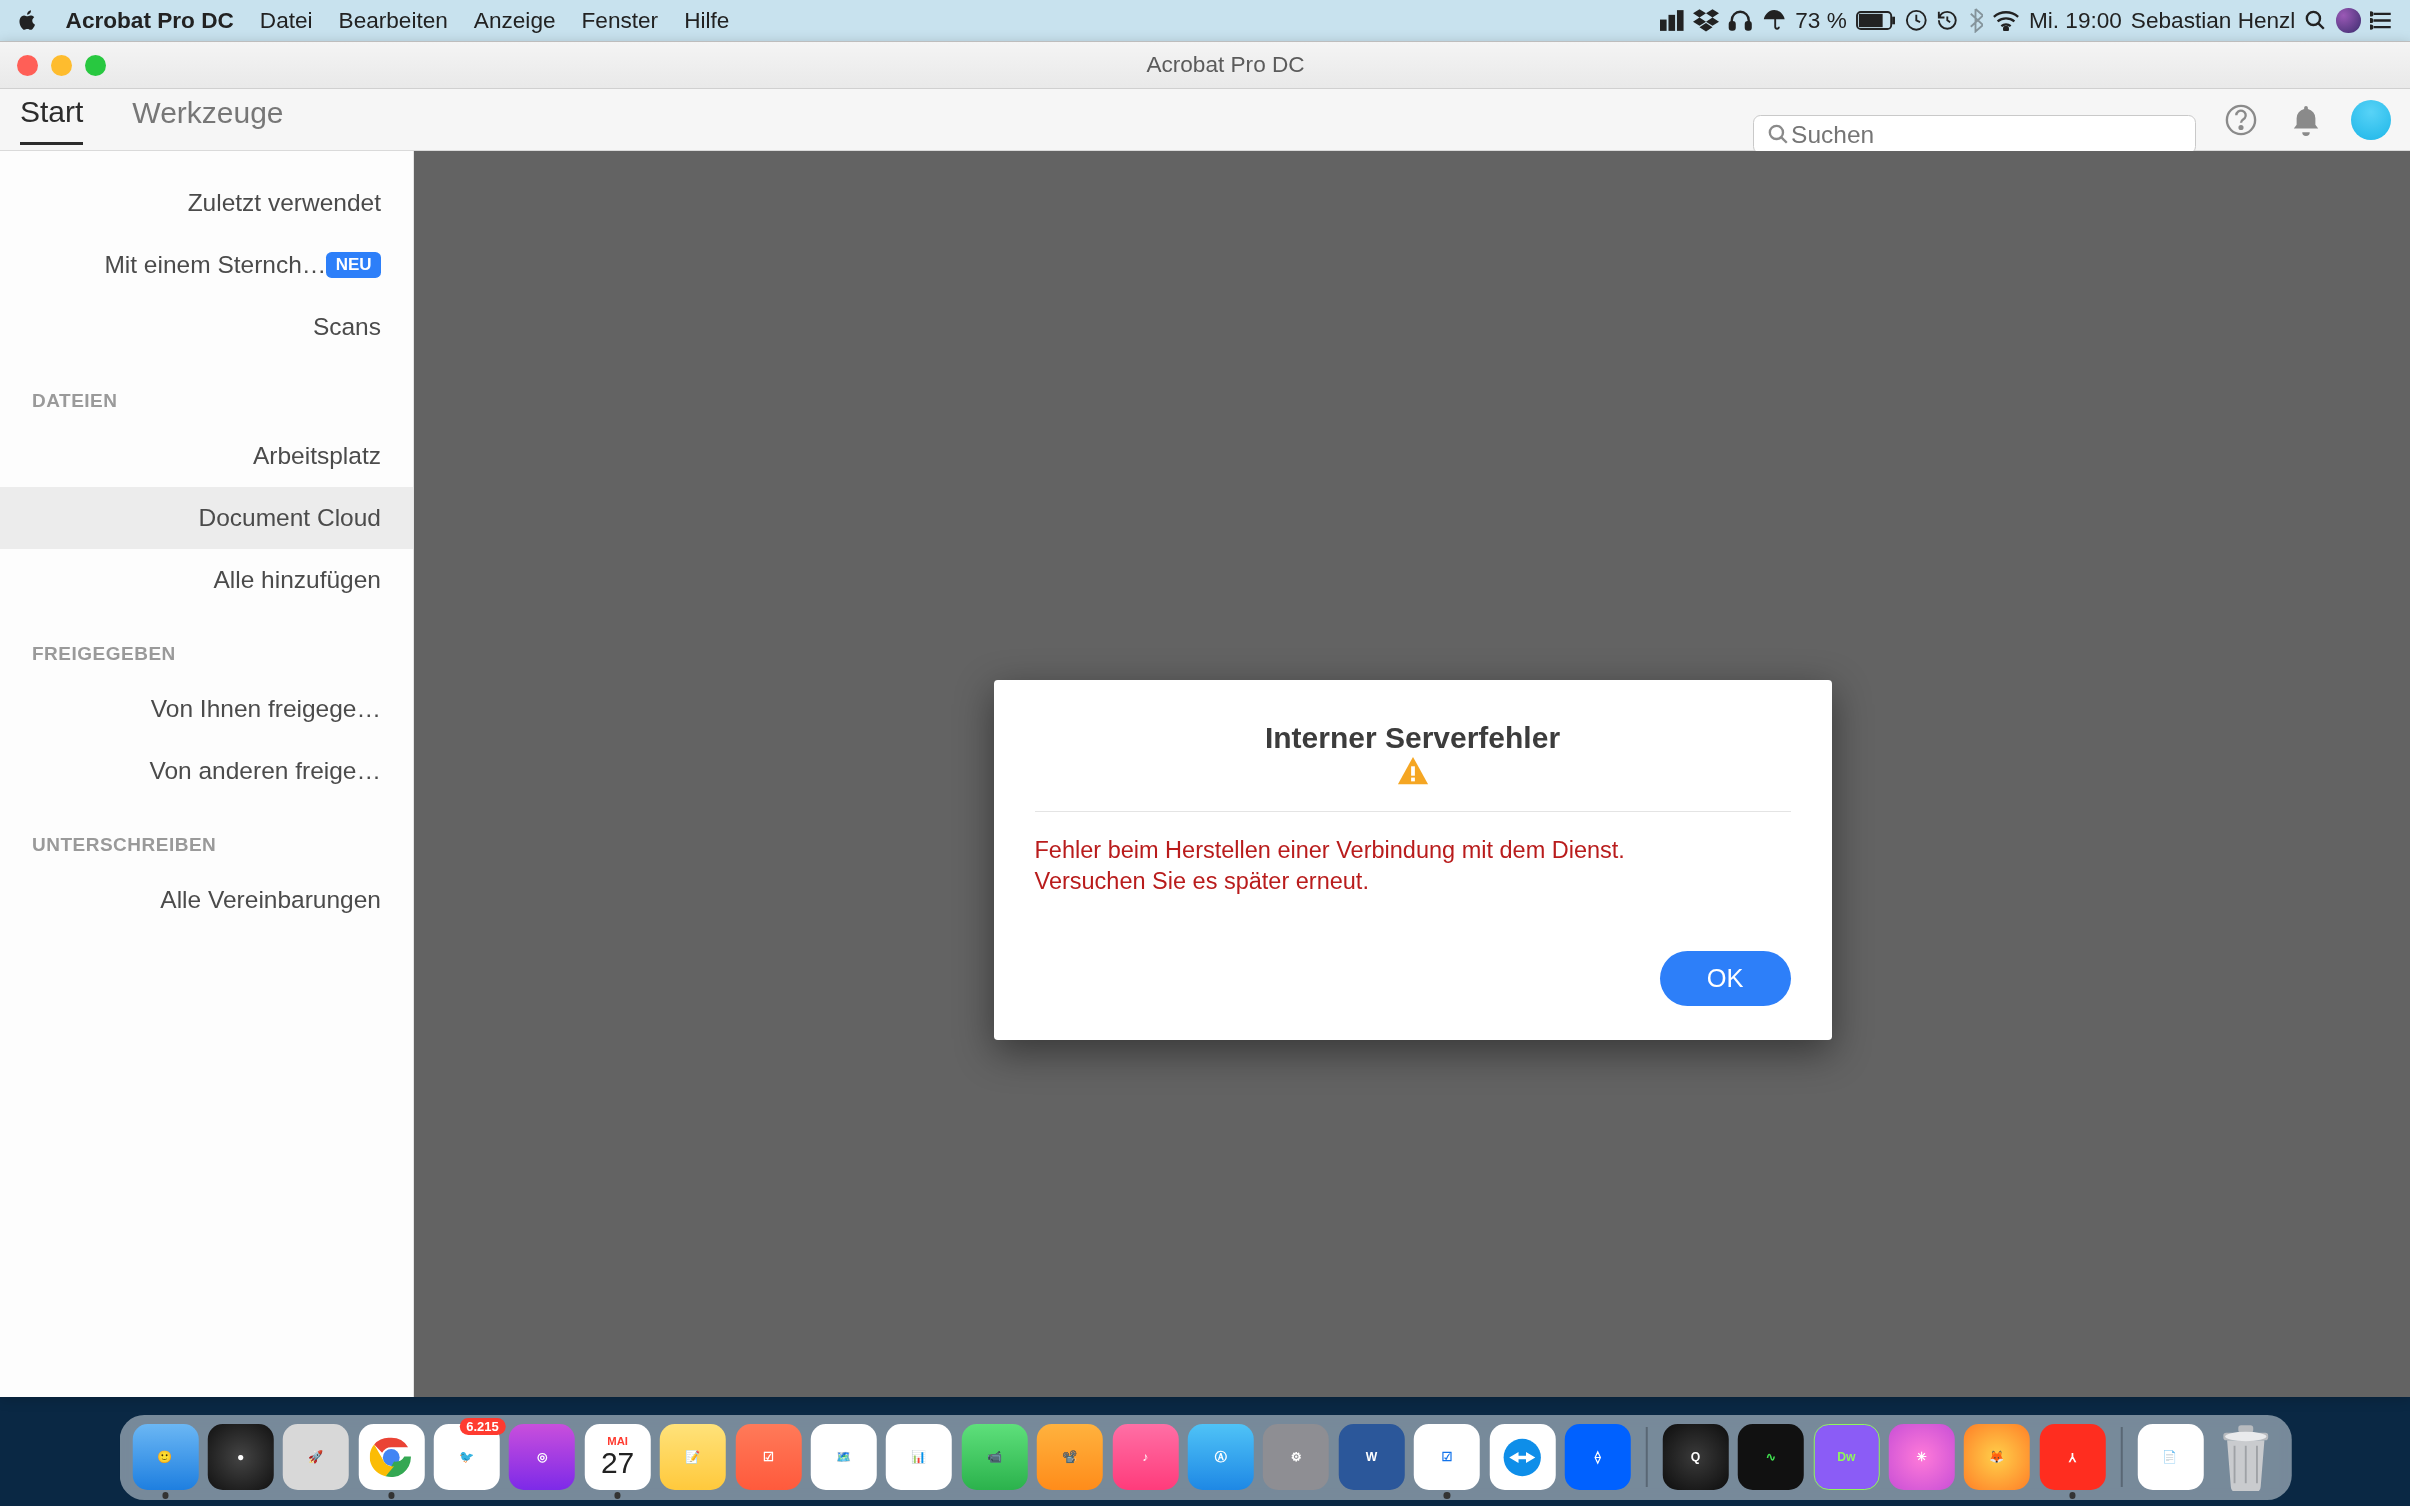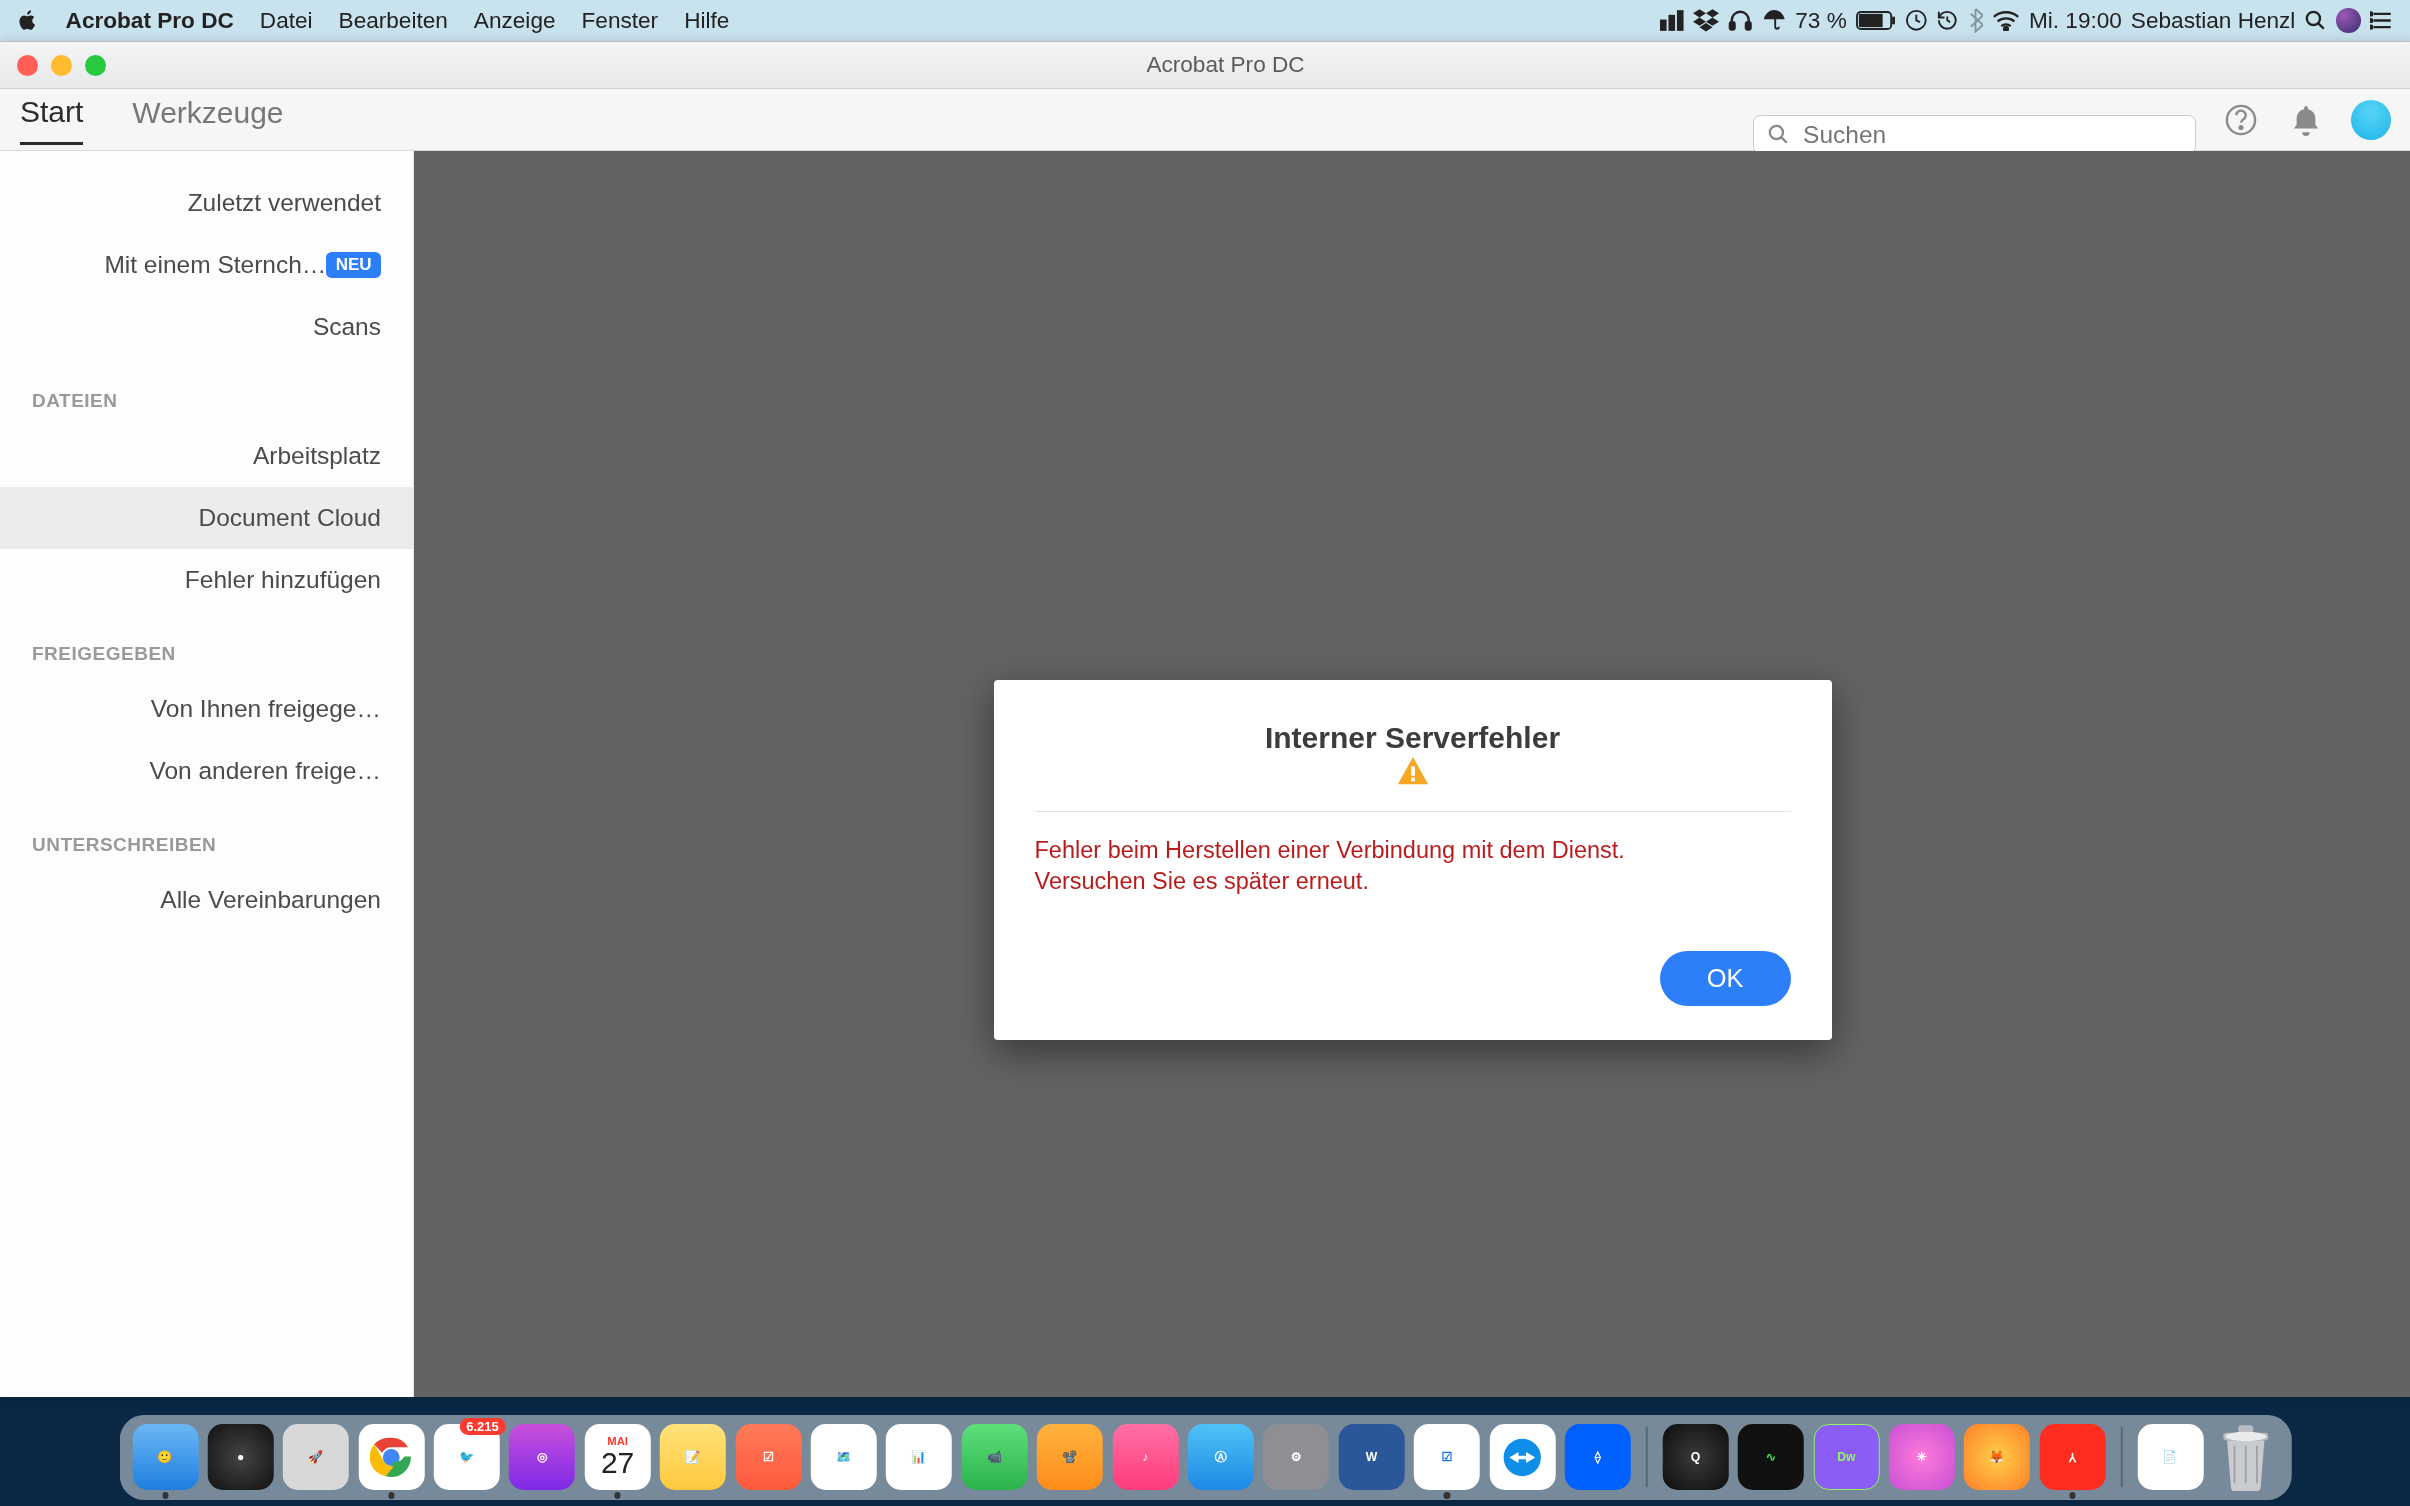--- a/index.html
+++ b/index.html
@@ -18,21 +18,21 @@
   .titlebar { height:47px; background:linear-gradient(#f4f4f4,#e9e9e9); display:flex; align-items:center; padding-left:17px; border-bottom:0.9px solid #d0d0d0; }
   .traffic { display:flex; gap:13px; }
   .traffic span { width:21px; height:21px; border-radius:50%; }
   .tl-close { background:#ff5f57; } .tl-min { background:#febc2e; } .tl-max { background:#28c840; }
   .titlebar .title { flex:1; text-align:center; font-size:22.6px; color:#5b5b5b; margin-left:-66px; }
 
   .toolbar { height:62px; background:#f6f6f6; display:flex; align-items:center; padding:0 20px; border-bottom:0.9px solid #dadada; }
   .toolbar .tab { font-size:30px; color:#777; margin-right:49px; padding-bottom:13px; cursor:pointer; }
   .toolbar .tab.active { color:#2c2c2c; border-bottom:3.8px solid #2c2c2c; }
   .toolbar .spacer { flex:1; }
-  .toolbar .search { width:443px; height:39px; border:0.9px solid #c9c9c9; border-radius:7.5px; background:#fff; display:flex; align-items:center; padding:0 13px; gap:14px;margin-top:30px; }
+  .toolbar .search { width:443px; height:39px; border:0.9px solid #c9c9c9; border-radius:7.5px; background:#fff; display:flex; align-items:center; padding:0 13px; gap:2px;margin-top:30px; }
   .toolbar .search input { border:none; outline:none; font-size:24.5px; flex:1; color:#333; background:transparent; }
   .toolbar .iconbtn { width:41px; height:41px; display:flex; align-items:center; justify-content:center; margin-left:24.5px; color:#8a8a8a; cursor:pointer; }
   .toolbar .avatar { width:40px; height:40px; border-radius:50%; background:radial-gradient(circle at 50% 30%, #58d3f7,#1eb6e8); margin-left:24.5px; }
 
   .body { display:flex; height:calc(100% - 109px); }
   .sidebar { width:414px; background:#fdfdfd; border-right:0.9px solid #e4e4e4; padding:21px 0; }
   .sidebar .group-label { font-size:19px; color:#9a9a9a; font-weight:700; letter-spacing:0.5px; padding:32px 32px 13px; }
   .sidebar .item { display:flex; align-items:center; justify-content:flex-end; padding:0 32px; height:62px; font-size:24.5px; color:#4b4b4b; cursor:pointer; }
   .sidebar .item.selected { background:#ececec; }
   .sidebar .badge { background:#2d7ff9; color:#fff; font-size:17px; font-weight:700; padding:2.8px 9.4px; border-radius:5.6px; }
@@ -200,21 +200,21 @@
       </div>
 
       <div class="group-label">DATEIEN</div>
       <div class="item">
         <span>Arbeitsplatz</span>
       </div>
       <div class="item selected">
         <span>Document Cloud</span>
       </div>
       <div class="item">
-        <span>Fehler hinzufügen</span>
+        <span>Alle hinzufügen</span>
       </div>
 
       <div class="group-label">FREIGEGEBEN</div>
       <div class="item">
         <span>Von Ihnen freigege…</span>
       </div>
       <div class="item">
         <span>Von anderen freige…</span>
       </div>
 

